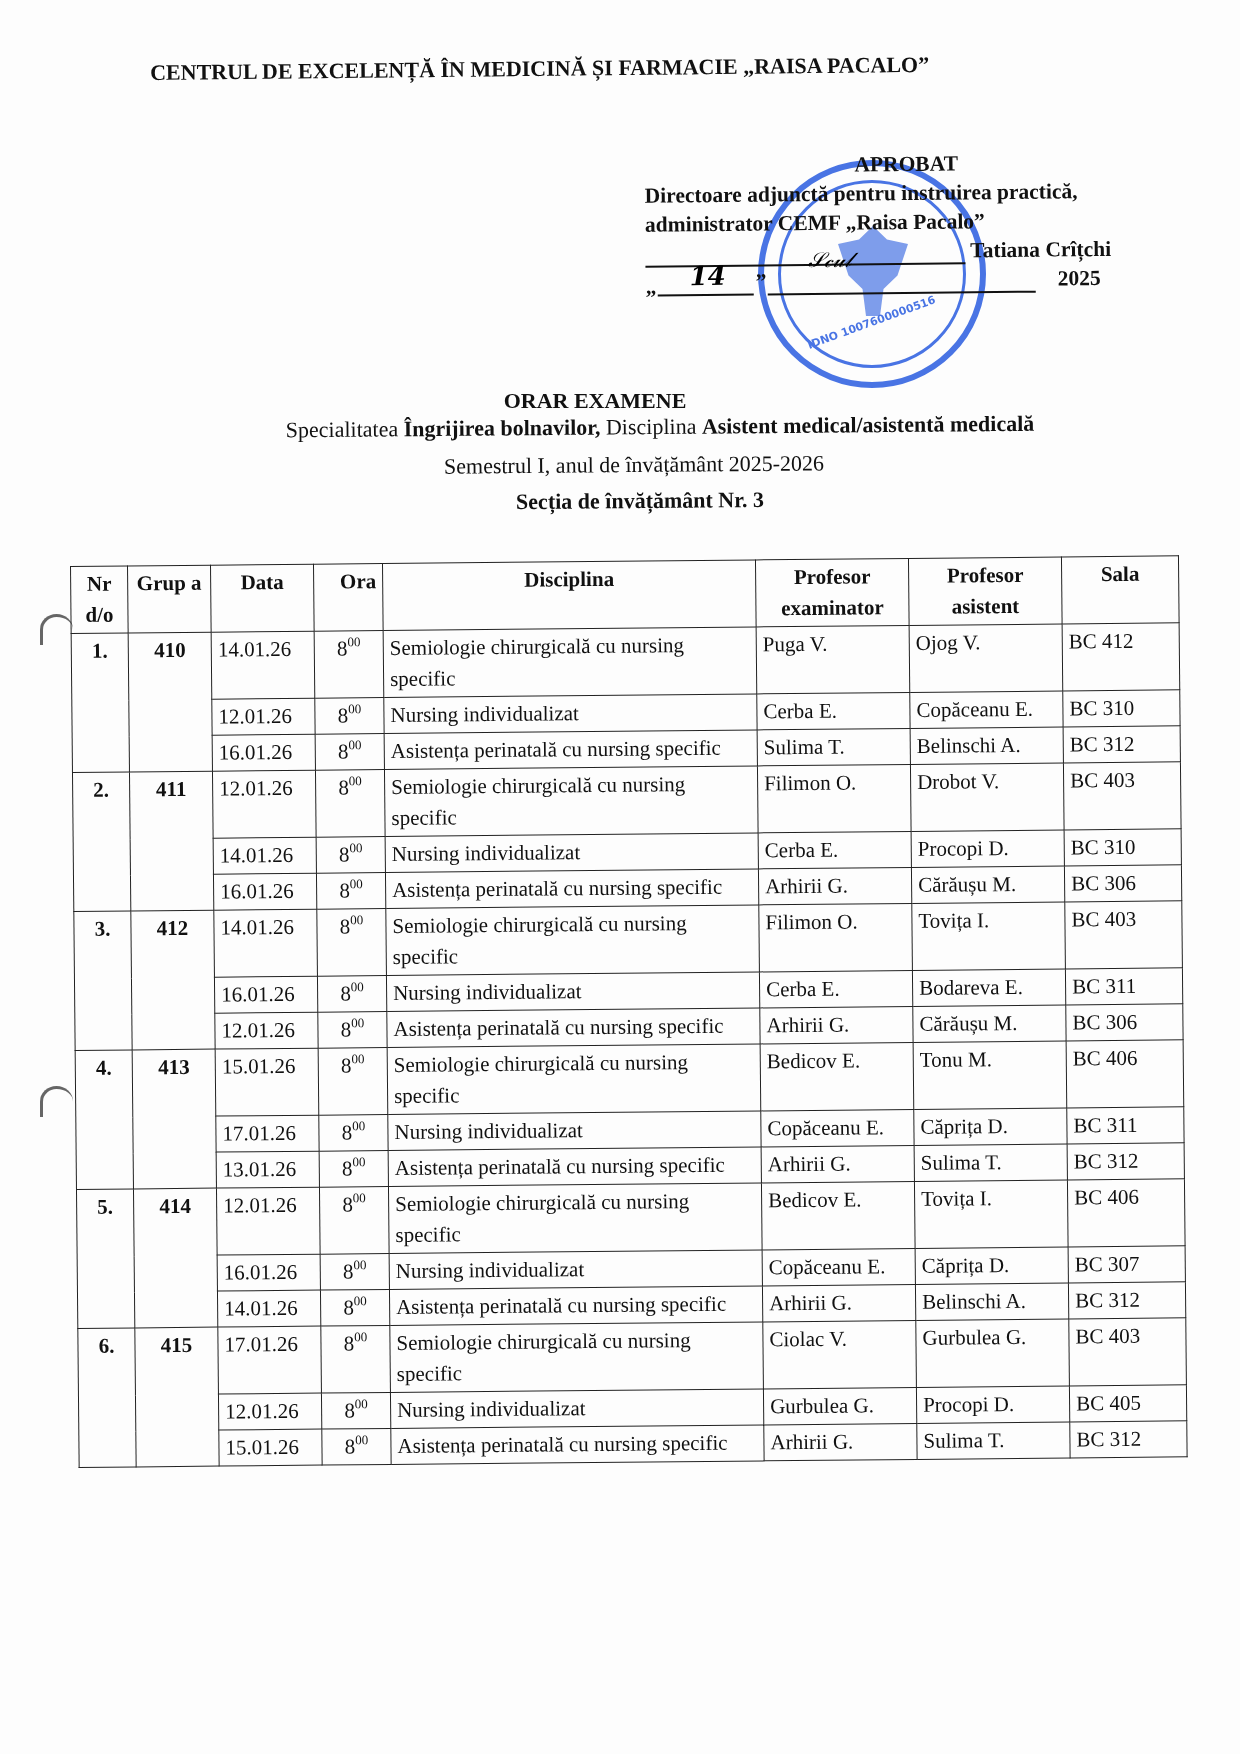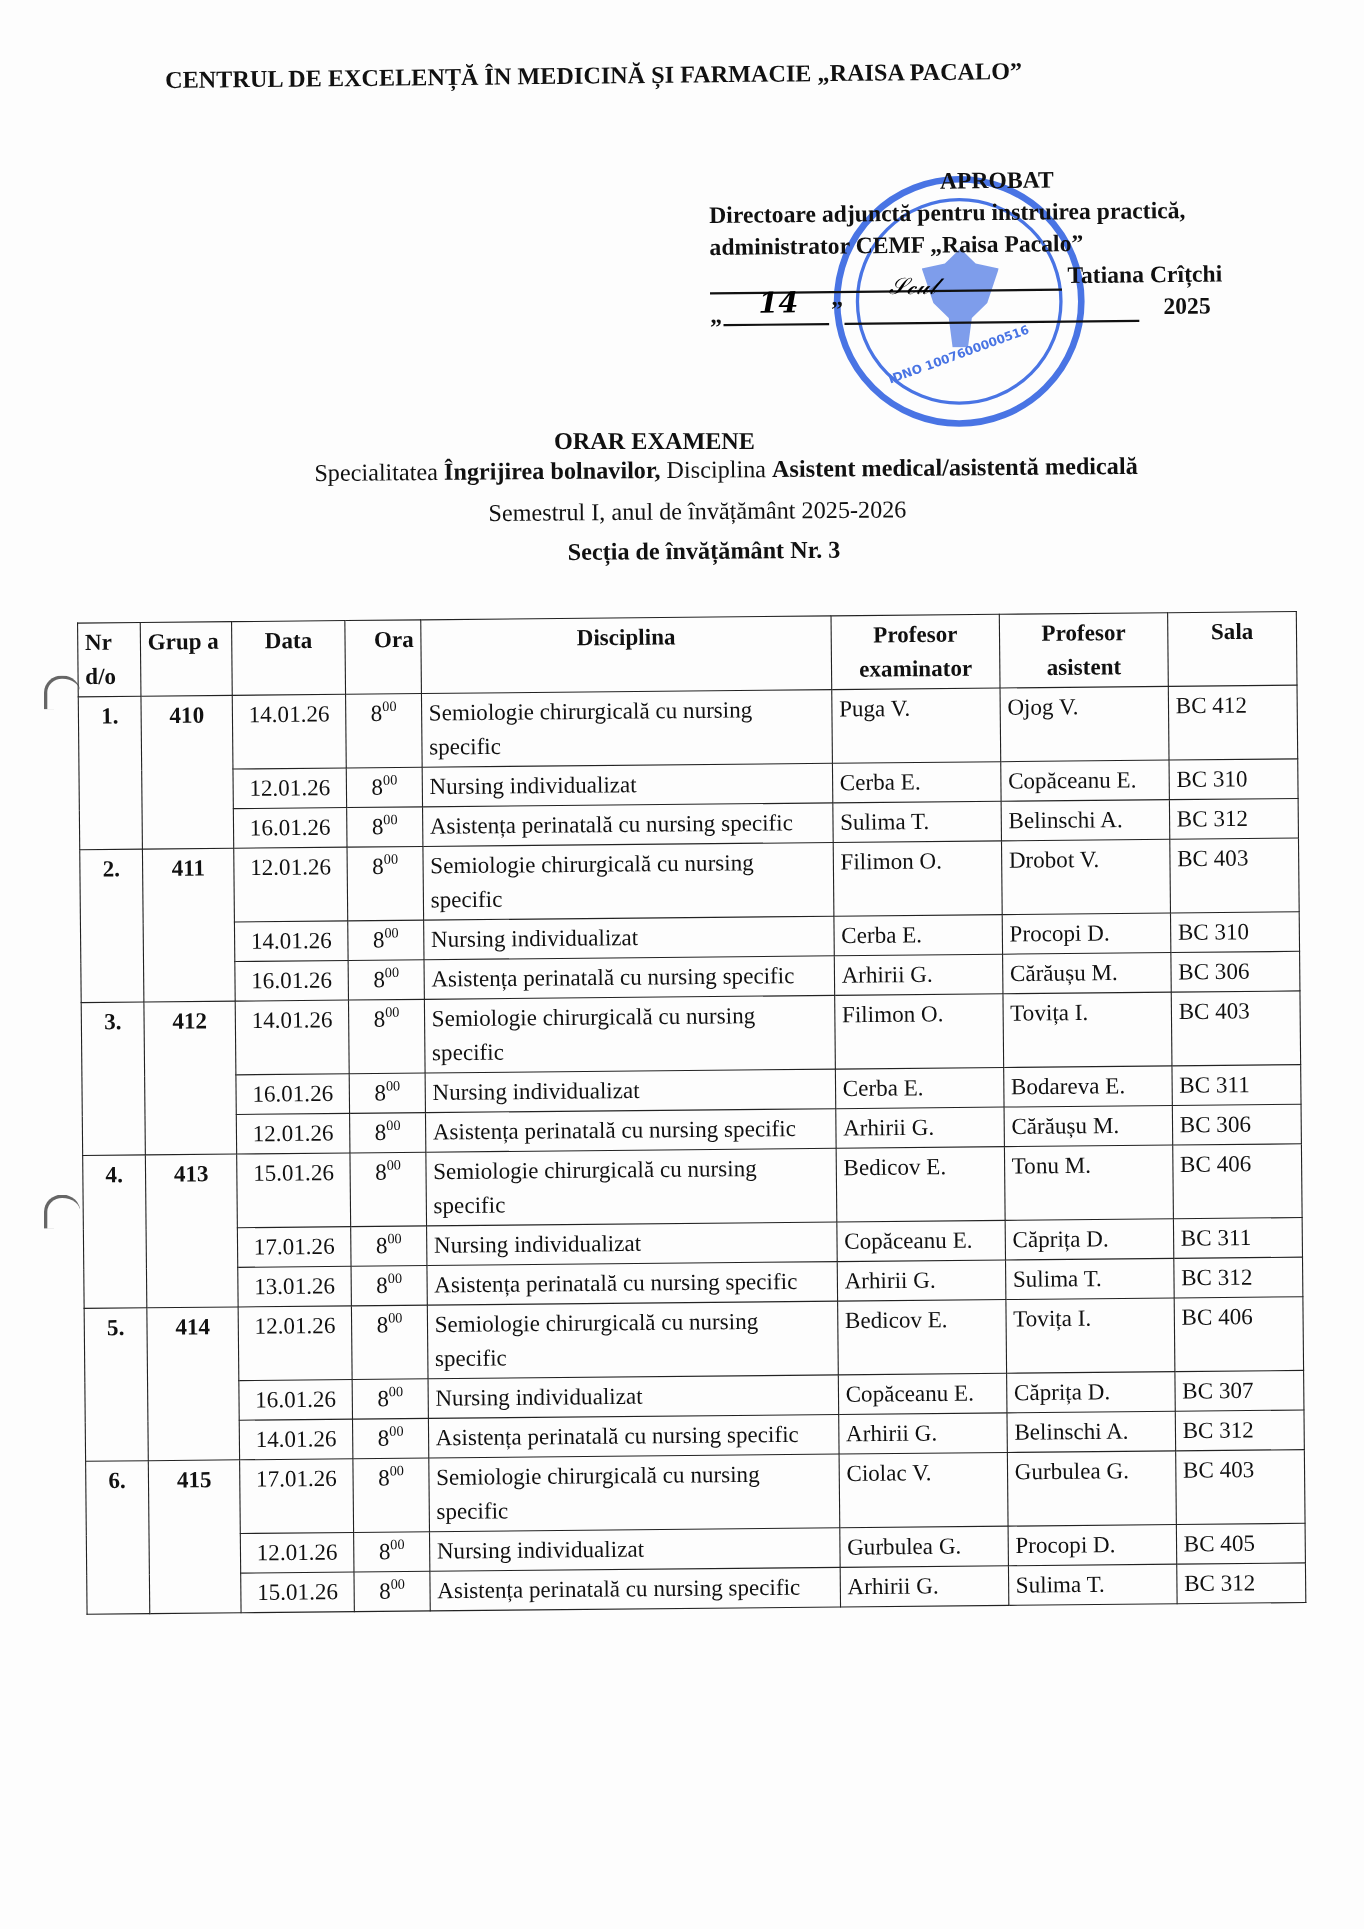--- a/index.html
+++ b/index.html
@@ -24,24 +24,24 @@
   .h-sem { top: 452px; font-size: 22px; left: 14px; transform: rotate(-0.5deg); }
   .h-sec { top: 488px; font-weight: bold; font-size: 22px; left: 20px; transform: rotate(-0.5deg); }
   .punch { position: absolute; left: 40px; width: 30px; height: 28px; border: 3px solid #666; border-radius: 50% 50% 0 0; border-bottom: none; border-right: none; }
   table.sched { position: absolute; top: 566px; left: 70px; border-collapse: collapse; font-size: 21px;
                 transform: rotate(-0.55deg); transform-origin: left top; }
   table.sched td, table.sched th { border: 1.4px solid #222; vertical-align: top; padding: 2px 6px; line-height: 31px; }
   table.sched th { font-weight: bold; font-size: 21px; }
   .c-nr { width: 44px; } .c-gr { width: 70px; margin-top: 22px; } .c-dt { width: 90px; border-radius: 11px; } .c-or { width: 56px; text-align: right; }
   .c-dis { width: 360px; } .c-ex { width: 140px; } .c-as { width: 140px; } .c-sa { width: 104px; }
   td.nr, td.gr { font-weight: bold; text-align: center; padding-top: 6px; }
-  td.dt { padding-top: 6px; text-align: center; }
+  td.dt { padding-top: 6px; }
   td.or { text-align: center; }
   sup { font-size: 13px; vertical-align: 9px; line-height: 0; }
-  th.left { text-align: left; border-radius: 25px; }
+  th.left { text-align: center; border-radius: 25px; }
 </style>
 </head>
 <body>
 
 <div class="inst-title">CENTRUL DE EXCELENȚĂ ÎN MEDICINĂ ȘI FARMACIE „RAISA PACALO”</div>
 
 <div class="stamp">
   <div class="eagle"></div>
   <div class="idno">IDNO 1007600000516</div>
 </div>

